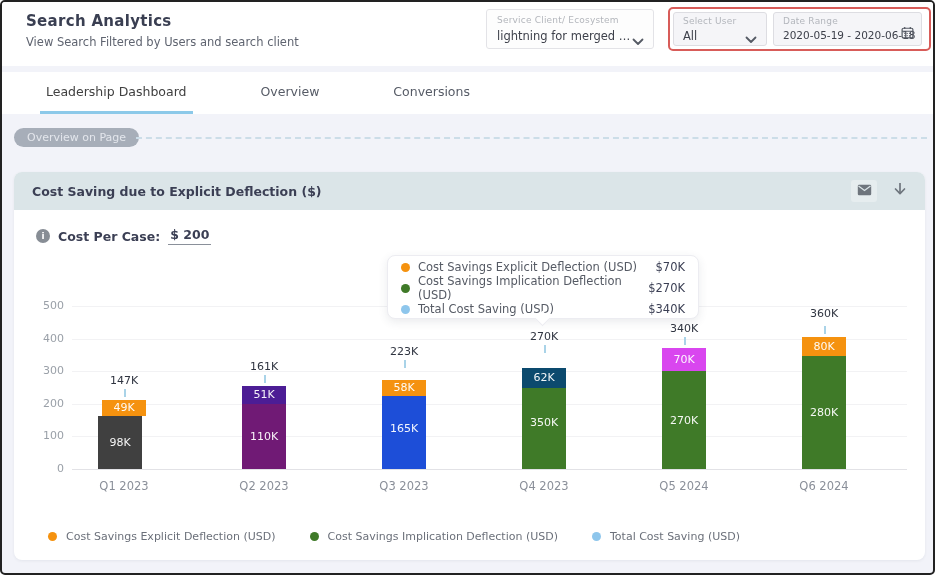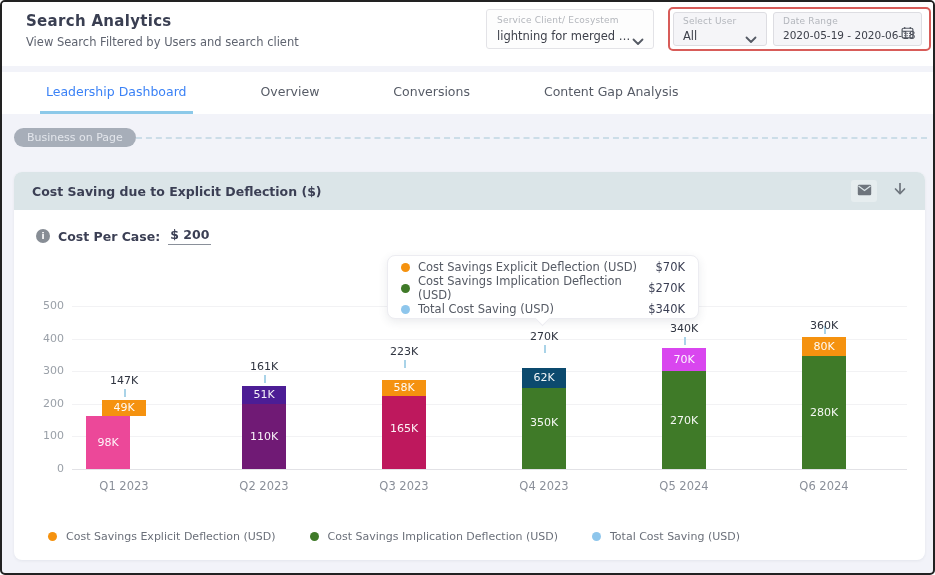--- a/index.html
+++ b/index.html
@@ -21,21 +21,21 @@
   .hl-box { position:relative; background:#f5f5f8; border:1px solid #dddde2; border-radius:3px; height:34px; }
   .user-box { width:94px; }
   .date-box { width:149px; }
   .hl-box .filter-label { top:3px; left:9px; }
   .hl-box .filter-value { top:16px; left:9px; }
   .cal { position:absolute; right:7px; top:11px; }
 
   
   .tabbar { position:absolute; left:0; top:70px; width:100%; height:42px; background:#fff; display:flex; align-items:stretch; padding-left:38px; gap:62px; }
   .tab { font-size:12.5px; color:#565b66; display:flex; align-items:center; padding:0 6px; cursor:pointer; border-bottom:3px solid transparent; }
-  .tab.active { color:#3b82f6; border-bottom-color:#8cc9e9; }
+  .tab.active { color:#404040; border-bottom-color:#8cc9e9; }
 
   
   .pill { position:absolute; left:12px; top:126px; height:19px; line-height:19px; padding:0 13px; background:#a7aeb9; border-radius:10px; font-size:11px; color:#e3e6ec; }
   .dash-line { position:absolute; left:134px; top:135px; width:791px; border-top:2px dashed #ccdde8; }
 
   
   .panel { position:absolute; left:12px; top:170px; width:911px; height:388px; background:#fff; border-radius:8px; box-shadow:0 1px 3px rgba(40,50,70,.07); }
   .panel-header { position:absolute; left:0; top:0; width:100%; height:38px; background:#dbe5e8; border-radius:8px 8px 0 0; }
   .panel-title { position:absolute; left:18px; top:12px; font-size:12.5px; font-weight:600; color:#3b3f54; }
   .panel-actions { position:absolute; right:12px; top:8px; display:flex; gap:10px; }
@@ -109,24 +109,23 @@
             </svg>
         </span>
       </div>
     </div>
   </div>
 
   <div class="tabbar" id="tab-row">
       <div class="tab active">Leadership Dashboard</div>
       <div class="tab">Overview</div>
       <div class="tab">Conversions</div>
-      <div class="tab">Content Gap Analysis</div>
-    </div>
-
-  <div class="pill">Business on Page</div>
+    </div>
+
+  <div class="pill">Overview on Page</div>
   <div class="dash-line"></div>
 
   <div class="panel">
     <div class="panel-header">
       <div class="panel-title">Cost Saving due to Explicit Deflection ($)</div>
       <div class="panel-actions">
         <button class="icon-btn">
           <span>
             <svg width="15" height="12" viewBox="0 0 15 12">
                 <rect x="0.8" y="0.8" width="13.4" height="10.4" rx="1.2" fill="#6e757d"></rect>
@@ -157,49 +156,49 @@
         <div class="gridline" style="top: 264.4px;"></div>
         <div class="ytick-label" style="top: 257.4px;">100</div>
         <div class="gridline" style="top: 231.8px;"></div>
         <div class="ytick-label" style="top: 224.8px;">200</div>
         <div class="gridline" style="top: 199.2px;"></div>
         <div class="ytick-label" style="top: 192.2px;">300</div>
         <div class="gridline" style="top: 166.6px;"></div>
         <div class="ytick-label" style="top: 159.6px;">400</div>
         <div class="gridline" style="top: 134px;"></div>
         <div class="ytick-label" style="top: 127px;">500</div>
-        <div class="bar-seg" style="left: 72px; top: 243.536px; width: 44px; height: 53.464px; background: #ec4899;">98K</div>
+        <div class="bar-seg" style="left: 84px; top: 243.536px; width: 44px; height: 53.464px; background: #404040;">98K</div>
         <div class="bar-seg" style="left: 88px; top: 227.888px; width: 44px; height: 15.648px; background: rgb(245, 146, 15);">49K</div>
         <div class="connector" style="left: 110px; top: 216.888px; height: 8px;"></div>
         <div class="total-label" style="left: 80px; top: 201.888px;">147K</div>
         <div class="xlabel" style="left: 70px; top: 307px;">Q1 2023</div>
         <div class="bar-seg" style="left: 228px; top: 231.8px; width: 44px; height: 65.2px; background: #701a75;">110K</div>
         <div class="bar-seg" style="left: 228px; top: 213.87px; width: 44px; height: 17.93px; background: #4c1d95;">51K</div>
         <div class="connector" style="left: 250px; top: 202.87px; height: 8px;"></div>
         <div class="total-label" style="left: 220px; top: 187.87px;">161K</div>
         <div class="xlabel" style="left: 210px; top: 307px;">Q2 2023</div>
-        <div class="bar-seg" style="left: 368px; top: 215.174px; width: 44px; height: 81.826px; background: #be185d;">165K</div>
+        <div class="bar-seg" style="left: 368px; top: 215.174px; width: 44px; height: 81.826px; background: #1d4ed8;">165K</div>
         <div class="bar-seg" style="left: 368px; top: 208px; width: 44px; height: 15.974px; background: rgb(245, 146, 15); text-align: center;">58K</div>
         <div class="connector" style="left: 390px; top: 188.2px; height: 8px;"></div>
         <div class="total-label" style="left: 360px; top: 173.2px;">223K</div>
         <div class="xlabel" style="left: 350px; top: 307px;">Q3 2023</div>
         <div class="bar-seg" style="left: 508px; top: 203.112px; width: 44px; height: 93.888px; background: rgb(63, 122, 40);">350K</div>
         <div class="bar-seg" style="left: 508px; top: 196px; width: 44px; height: 19.56px; background: #0c4a6e;">62K</div>
         <div class="connector" style="left: 530px; top: 172.552px; height: 8px;"></div>
         <div class="total-label" style="left: 500px; top: 157.552px;">270K</div>
         <div class="xlabel" style="left: 490px; top: 307px;">Q4 2023</div>
         <div class="bar-seg" style="left: 648px; top: 199.2px; width: 44px; height: 97.8px; background: rgb(63, 122, 40);">270K</div>
         <div class="bar-seg" style="left: 648px; top: 176.38px; width: 44px; height: 22.82px; background: #d946ef;">70K</div>
         <div class="connector" style="left: 670px; top: 165.38px; height: 8px;"></div>
         <div class="total-label" style="left: 640px; top: 150.38px;">340K</div>
         <div class="xlabel" style="left: 630px; top: 307px;">Q5 2024</div>
         <div class="bar-seg" style="left: 788px; top: 183.552px; width: 44px; height: 113.448px; background: rgb(63, 122, 40);">280K</div>
         <div class="bar-seg" style="left: 788px; top: 164.644px; width: 44px; height: 18.908px; background: rgb(245, 146, 15);">80K</div>
         <div class="connector" style="left: 810px; top: 153.644px; height: 8px;"></div>
-        <div class="total-label" style="left: 780px; top: 147px;">360K</div>
+        <div class="total-label" style="left: 780px; top: 135px;">360K</div>
         <div class="xlabel" style="left: 770px; top: 307px;">Q6 2024</div>
       </div>
 
     <div class="tooltip" id="tooltip">
       <div class="tooltip-caret"></div>
     <div class="tt-row">
           <span class="dot" style="background: rgb(245, 146, 15);"></span>
           <span>Cost Savings Explicit Deflection (USD)</span>
           <span class="tt-val">$70K</span>
         </div>

